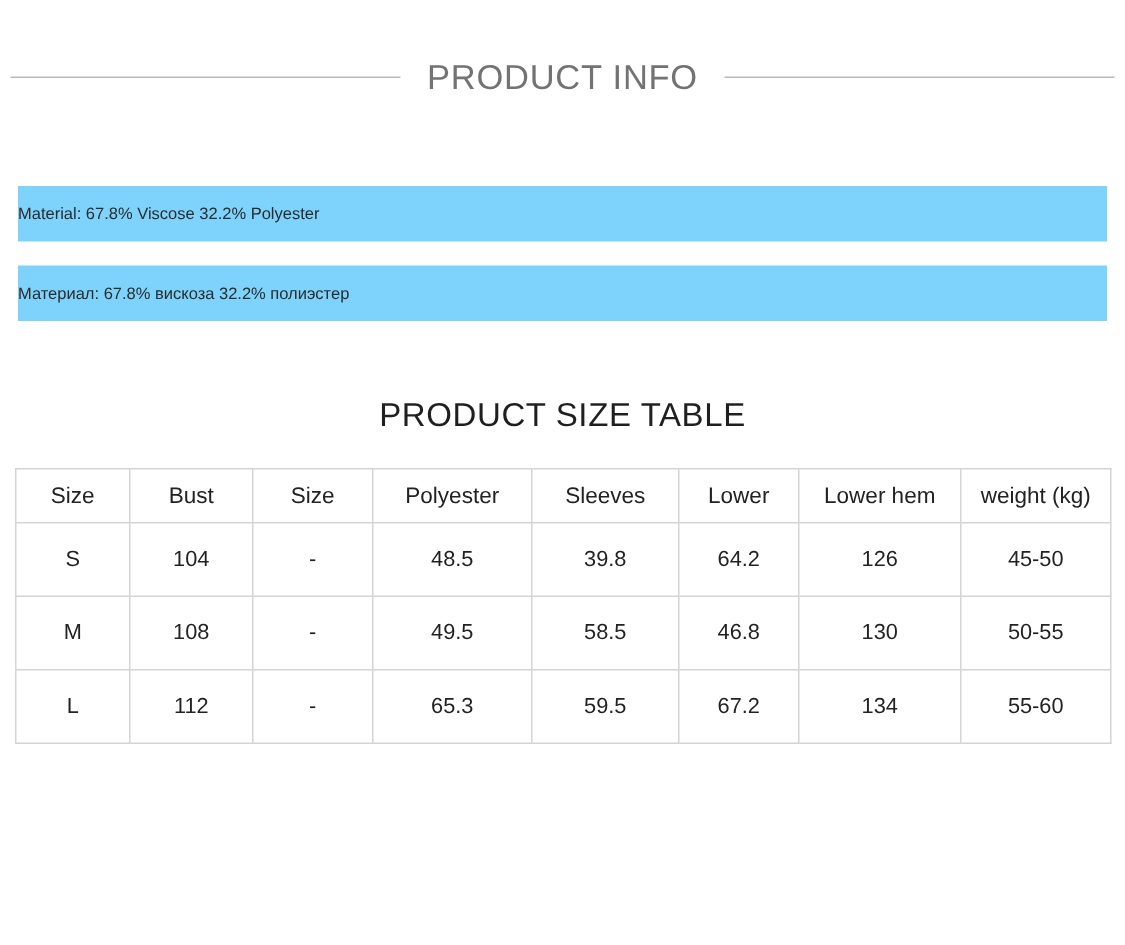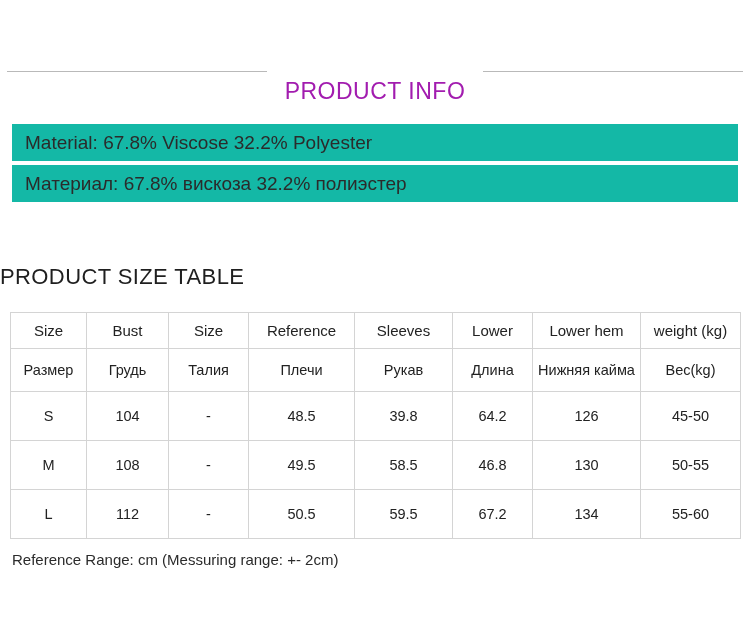--- a/index.html
+++ b/index.html
@@ -33,53 +33,52 @@
   .header .rule {
     height: 1px;
     background: #b9b9b9;
     flex: 0 0 260px;
   }
   .header .rule.left { margin-right: 0; }
   .header .rule.right { margin-left: 0; }
   .header .title {
     font-size: 23px;
     letter-spacing: 0.5px;
-    color: #a21caf;
+    color: #737373;
     padding: 0 18px;
     white-space: nowrap;
-    margin-top: 40px;
   }
 
   
   .material-block {
     position: absolute;
     top: 124px;
     left: 12px;
     width: 726px;
   }
   .material-row {
-    background: #14b8a6;
+    background: #7dd3fc;
     height: 37px;
     display: flex;
     align-items: center;
-    padding-left: 13px;
-    font-size: 19px;
+    font-size: 11px;
     color: #2b2b2b;
     white-space: nowrap;
   }
   .material-row + .material-row {
-    margin-top: 4px;
+    margin-top: 16px;
   }
 
   
   .table-title {
     position: absolute;
     top: 264px;
     left: 0;
     width: 750px;
+    text-align: center;
     font-size: 22px;
     color: #1f1f1f;
     letter-spacing: 0.4px;
   }
 
   
   .table-wrap {
     position: absolute;
     top: 312px;
     left: 10px;
@@ -162,35 +161,25 @@
         <col class="col-sleeve">
           <col class="col-length">
           <col class="col-hem">
           <col class="col-weight">
       </colgroup>
       <tbody>
         <tr class="head-en">
           <td>Size</td>
           <td>Bust</td>
           <td>Size</td>
-          <td>Reference</td>
+          <td>Polyester</td>
           <td>Sleeves</td>
           <td>Lower</td>
           <td>Lower hem</td>
           <td>weight (kg)</td>
-        </tr>
-        <tr class="head-ru">
-          <td>Размер</td>
-          <td>Грудь</td>
-          <td>Талия</td>
-          <td>Плечи</td>
-          <td>Рукав</td>
-          <td>Длина</td>
-          <td>Нижняя кайма</td>
-          <td>Вес(kg)</td>
         </tr>
 
         <tr class="data-row">
           <td>S</td>
           <td>104</td>
           <td>-</td>
           <td>48.5</td>
           <td>39.8</td>
           <td>64.2</td>
           <td>126</td>
@@ -203,27 +192,26 @@
           <td>49.5</td>
           <td>58.5</td>
           <td>46.8</td>
           <td>130</td>
           <td>50-55</td>
         </tr>
         <tr class="data-row">
           <td>L</td>
           <td>112</td>
           <td>-</td>
-          <td>50.5</td>
+          <td>65.3</td>
           <td>59.5</td>
           <td>67.2</td>
           <td>134</td>
           <td>55-60</td>
         </tr>
       </tbody>
     </table>
   </div>
 
   <div class="notes">
-    <div class="note-line">Reference Range: cm (Messuring range: +- 2cm)</div>
   </div>
 
 </div>
 
 </body></html>

